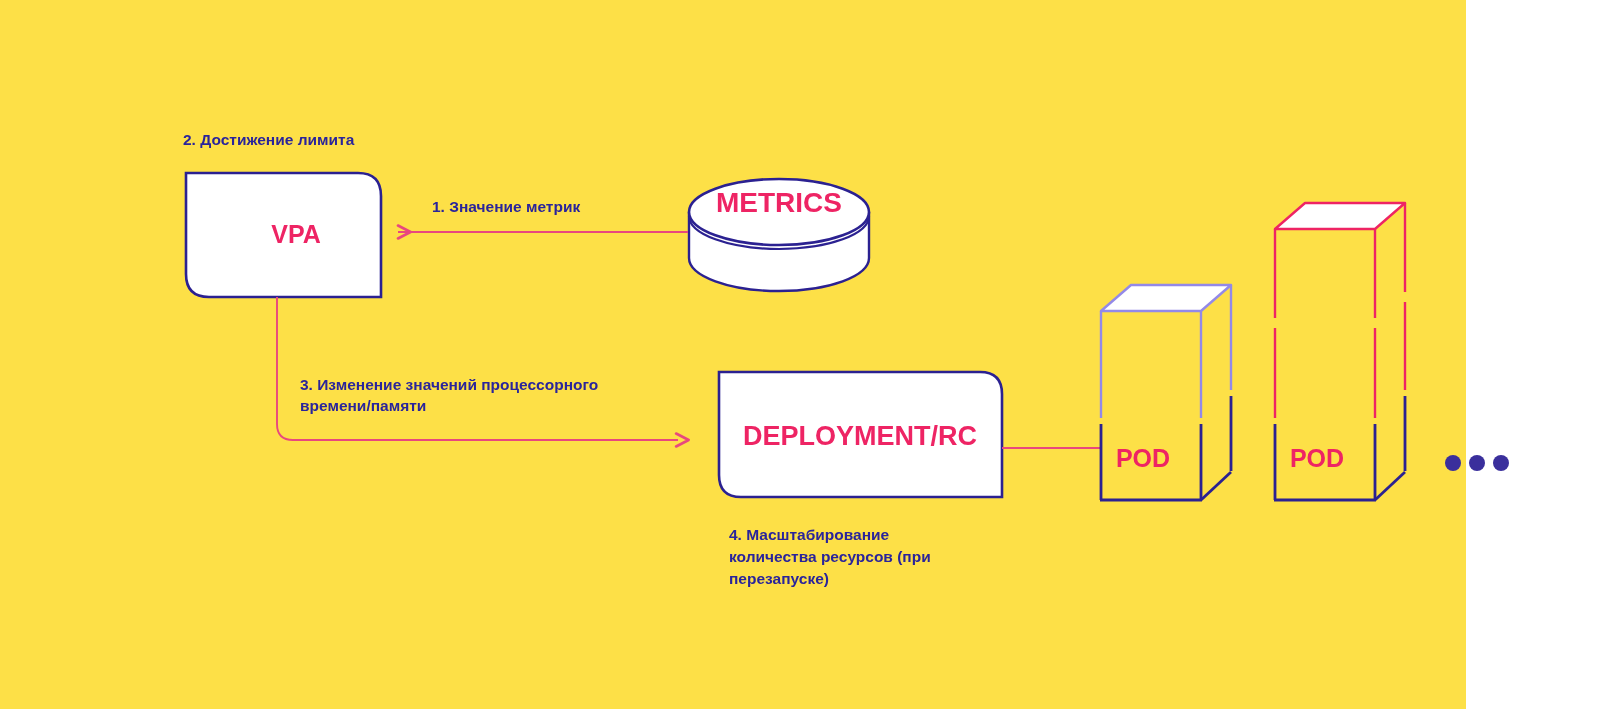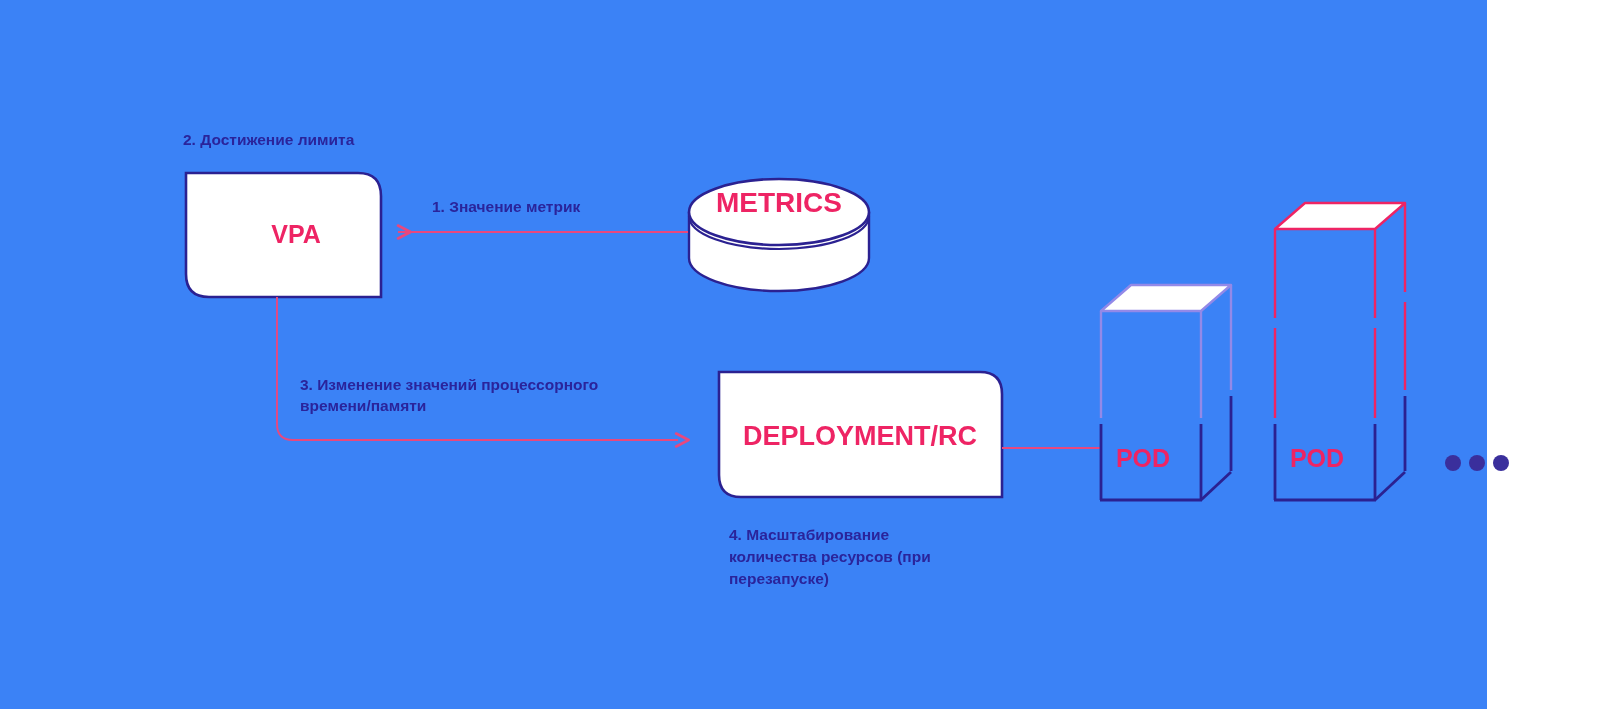--- a/index.html
+++ b/index.html
@@ -11,22 +11,21 @@
   body {
     font-family: "Liberation Sans", sans-serif;
     width: 1600px;
     height: 709px;
     overflow: hidden;
   }
   #diagram-root {
     position: relative;
     width: 1466px;
     height: 709px;
-    background: #3b82f6;
-    padding-left: 21px;
+    background: #fde047;
   }
   svg#diagram-svg {
     position: absolute;
     top: 0;
     left: 0;
     width: 1600px;
     height: 709px;
     display: block;
   }
   .node-label {

